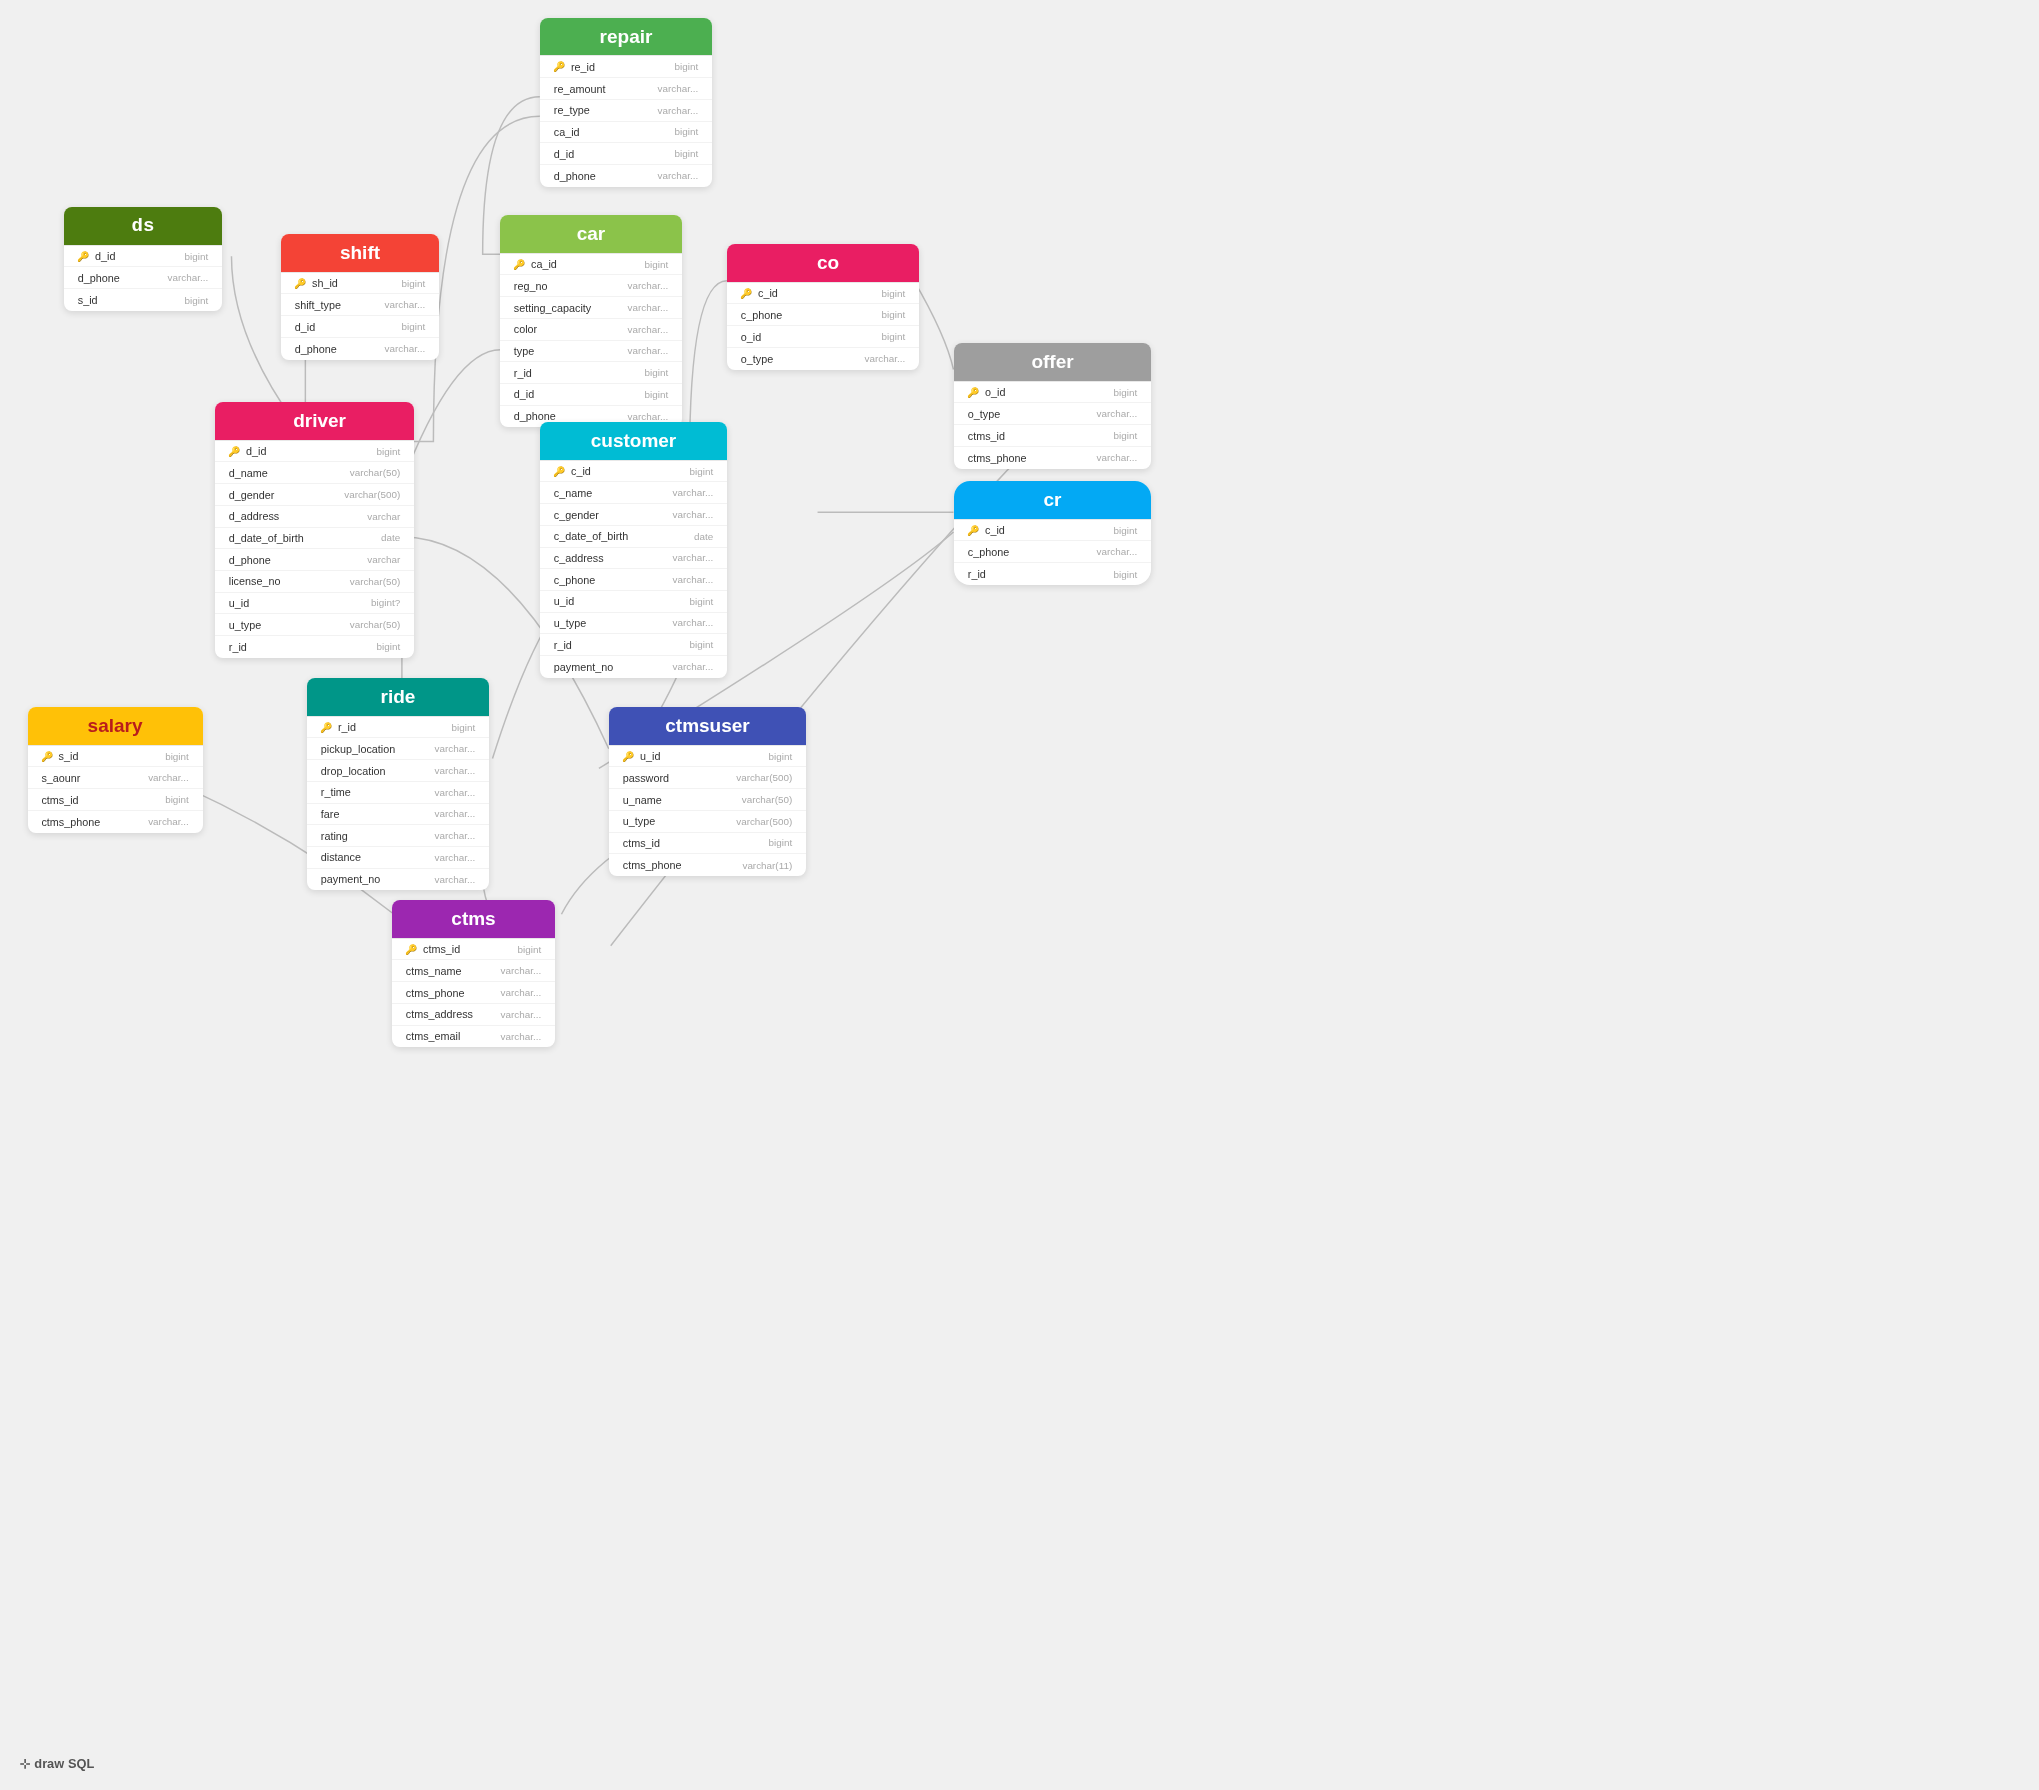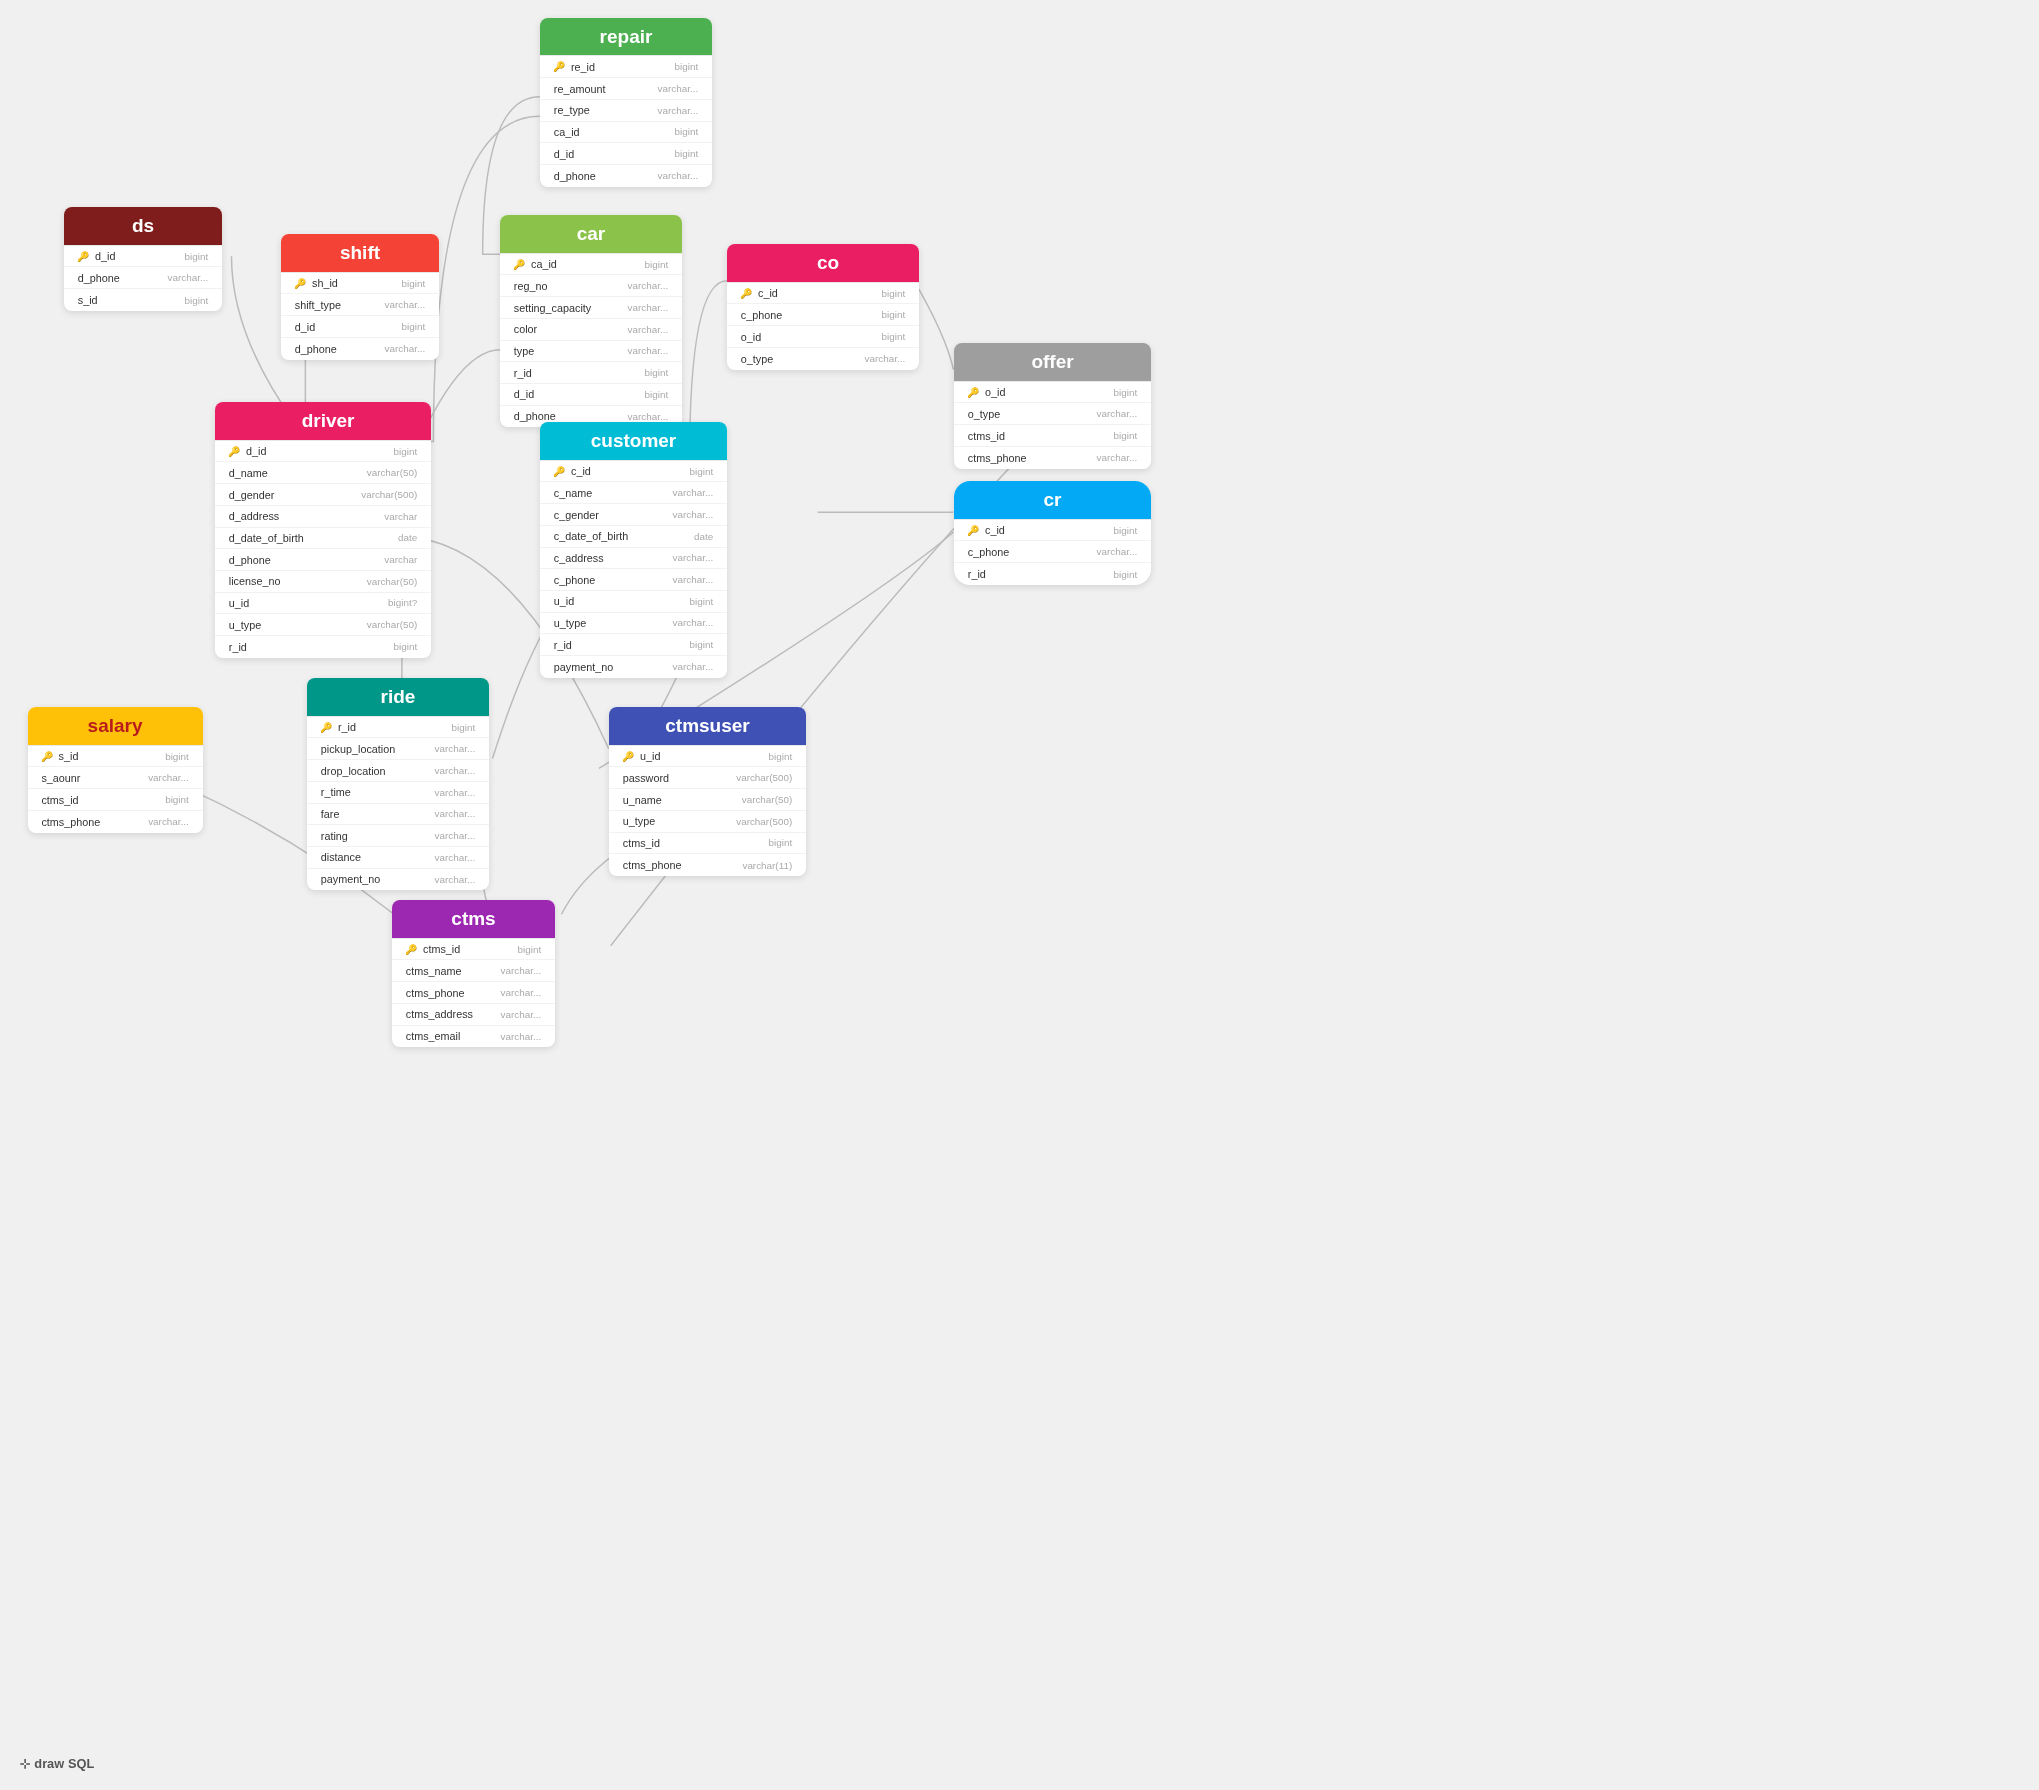--- a/index.html
+++ b/index.html
@@ -53,21 +53,21 @@
     .col-type {
       color: #aaa;
       font-size: 9.9px;
     }
     .key-icon {
       color: #999;
       font-size: 9.9px;
     }
     
     .header-green { background: #4caf50; color: #fff; }
-    .header-orange { background: #7f1d1d; color: #fff; }
+    .header-orange { background: #4d7c0f; color: #fff; font-family: Liberation Mono, monospace; }
     .header-red { background: #f44336; color: #fff; }
     .header-lime { background: #8bc34a; color: #fff; }
     .header-pink { background: #e91e63; color: #fff; padding-left: 24px; }
     .header-cyan { background: #00bcd4; color: #fff; }
     .header-purple { background: #9c27b0; color: #fff; }
     .header-teal { background: #009688; color: #fff; }
     .header-indigo { background: #3f51b5; color: #fff; }
     .header-yellow { background: #ffc107; color: #b91c1c; }
     .header-gray { background: #9e9e9e; color: #fff; }
     .header-lightblue { background: #03a9f4; color: #fff; }
@@ -269,21 +269,21 @@
     <div class="table-row">
       <span class="col-name">o_id</span>
       <span class="col-type">bigint</span>
     </div>
     <div class="table-row">
       <span class="col-name">o_type</span>
       <span class="col-type">varchar...</span>
     </div>
   </div>
 
-  <div class="table-box" style="left:215px; top:402px; width:216px;">
+  <div class="table-box" style="left:215px; top:402px; width:199px;">
     <div class="table-header header-pink">driver</div>
     <div class="table-row">
       <span class="col-name">
           <span class="key-icon">🔑</span>
           <span>d_id</span>
         </span>
       <span class="col-type">bigint</span>
     </div>
     <div class="table-row">
       <span class="col-name">d_name</span>

